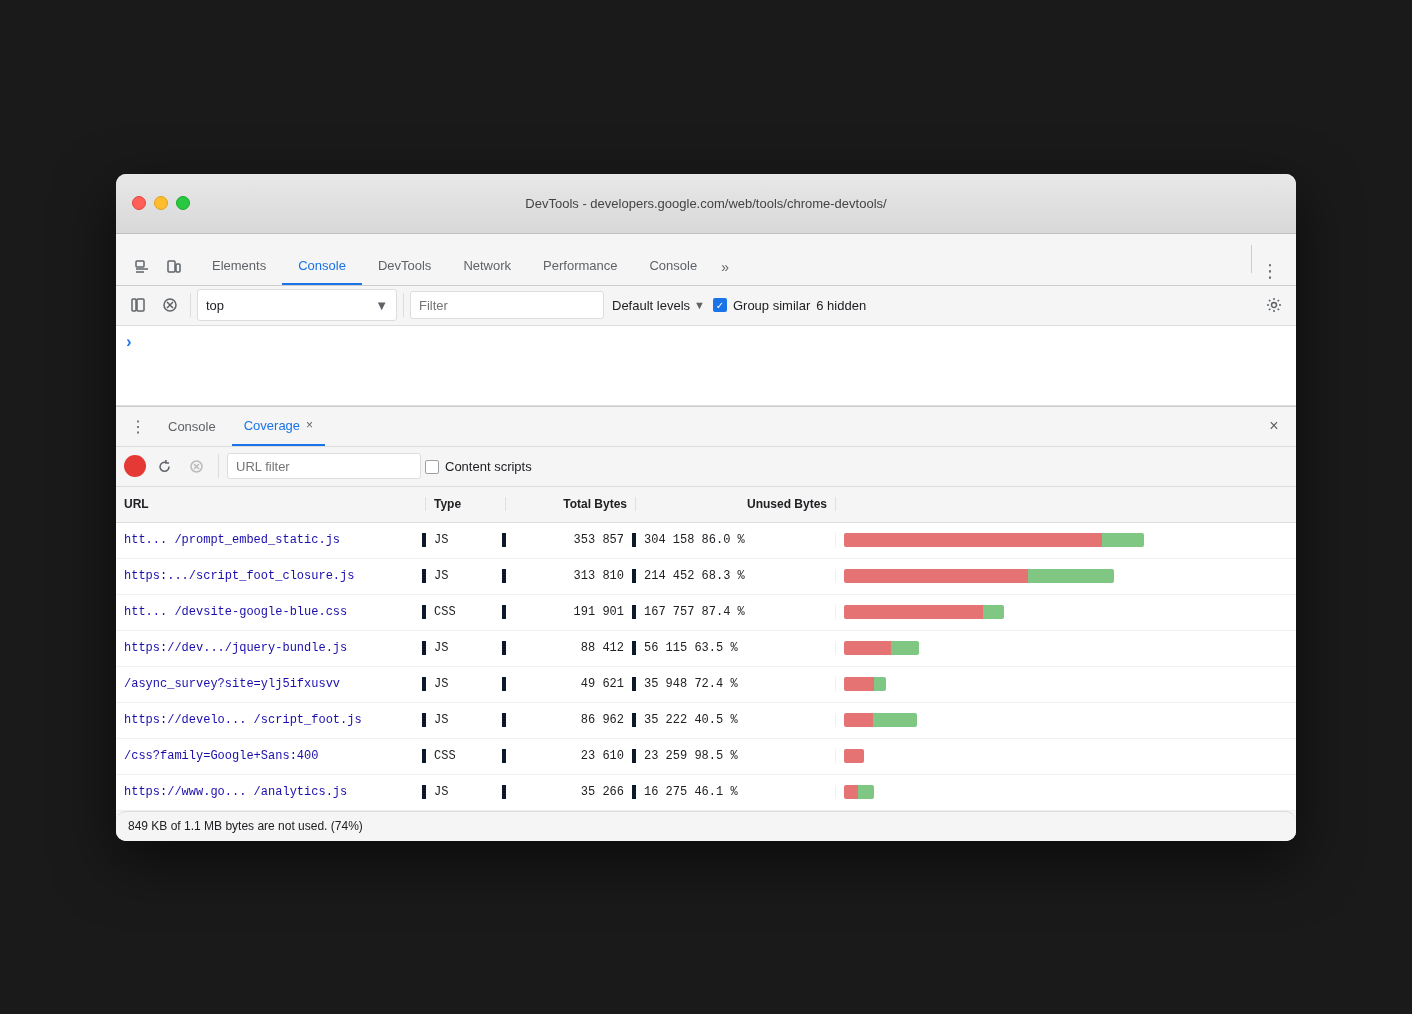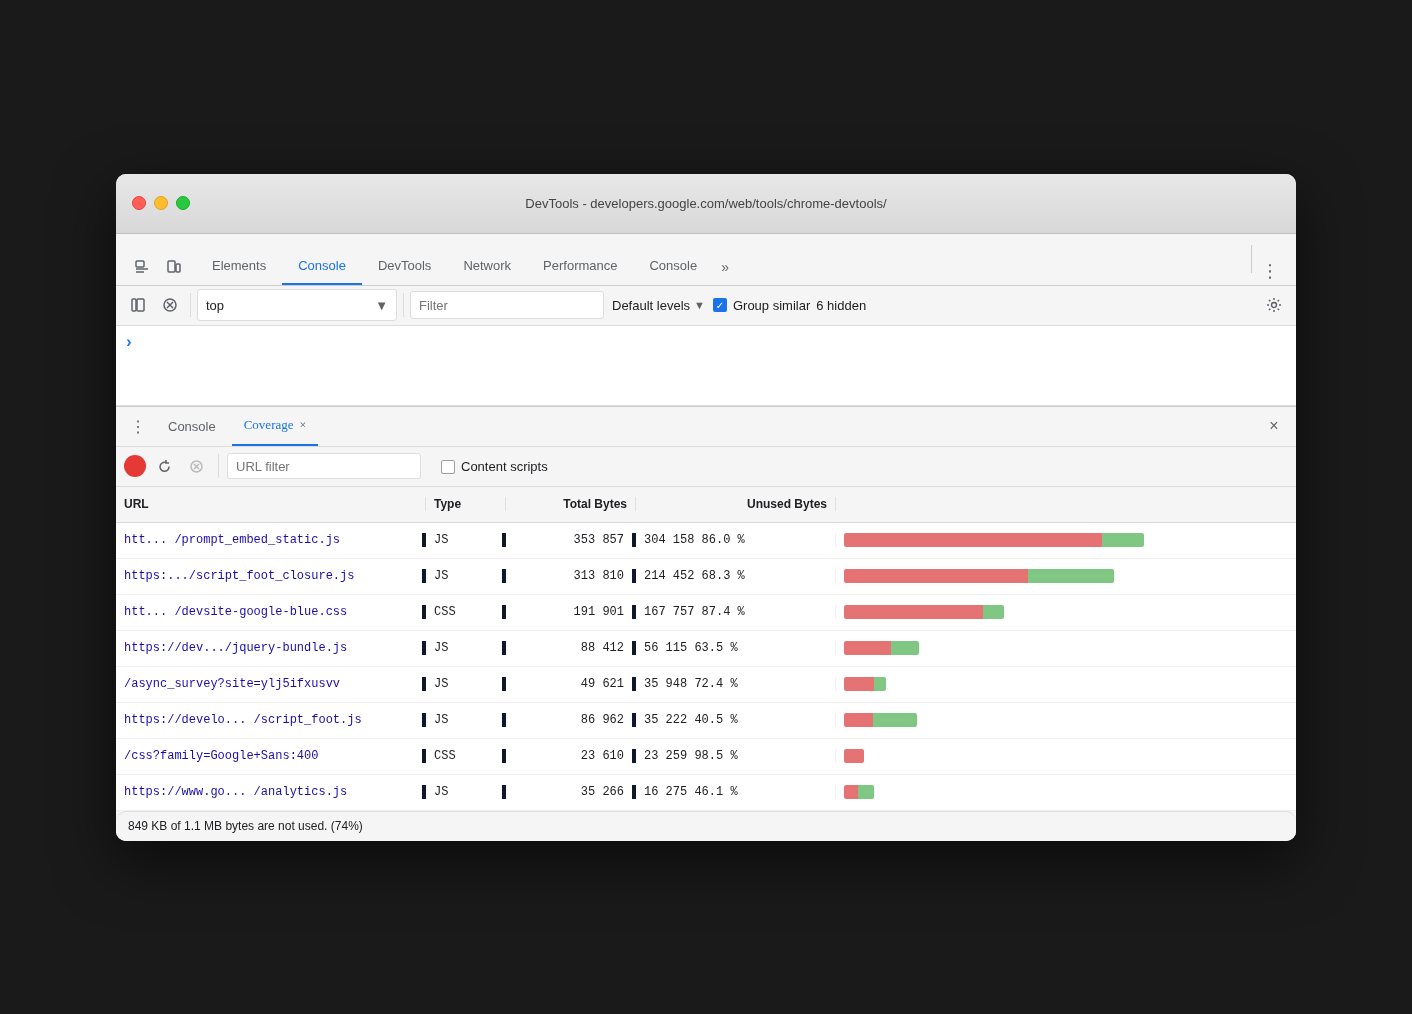--- a/index.html
+++ b/index.html
@@ -281,21 +281,20 @@
       display: flex;
       align-items: center;
       font-size: 13px;
       color: #5f6368;
       cursor: pointer;
     }
     .panel-tab.active {
       color: #1a73e8;
       border-bottom: 2px solid #1a73e8;
       font-weight: 500;
-      font-family: Liberation Serif, serif;
     }
     .panel-tab-close {
       font-size: 12px;
       margin-left: 6px;
       color: #5f6368;
     }
     .coverage-close-btn {
       margin-left: auto;
       width: 28px;
       height: 28px;
@@ -340,21 +339,20 @@
       height: 26px;
       min-width: 180px;
       outline: none;
     }
     .content-scripts-area {
       display: flex;
       align-items: flex-end;
       gap: 6px;
       font-size: 13px;
       color: #202124;
-      margin-left: 16px;
     }
     .checkbox-empty {
       width: 14px;
       height: 14px;
       border: 1px solid #9aa0a6;
       border-radius: 2px;
       background: white;
     }
     
     .coverage-table {

